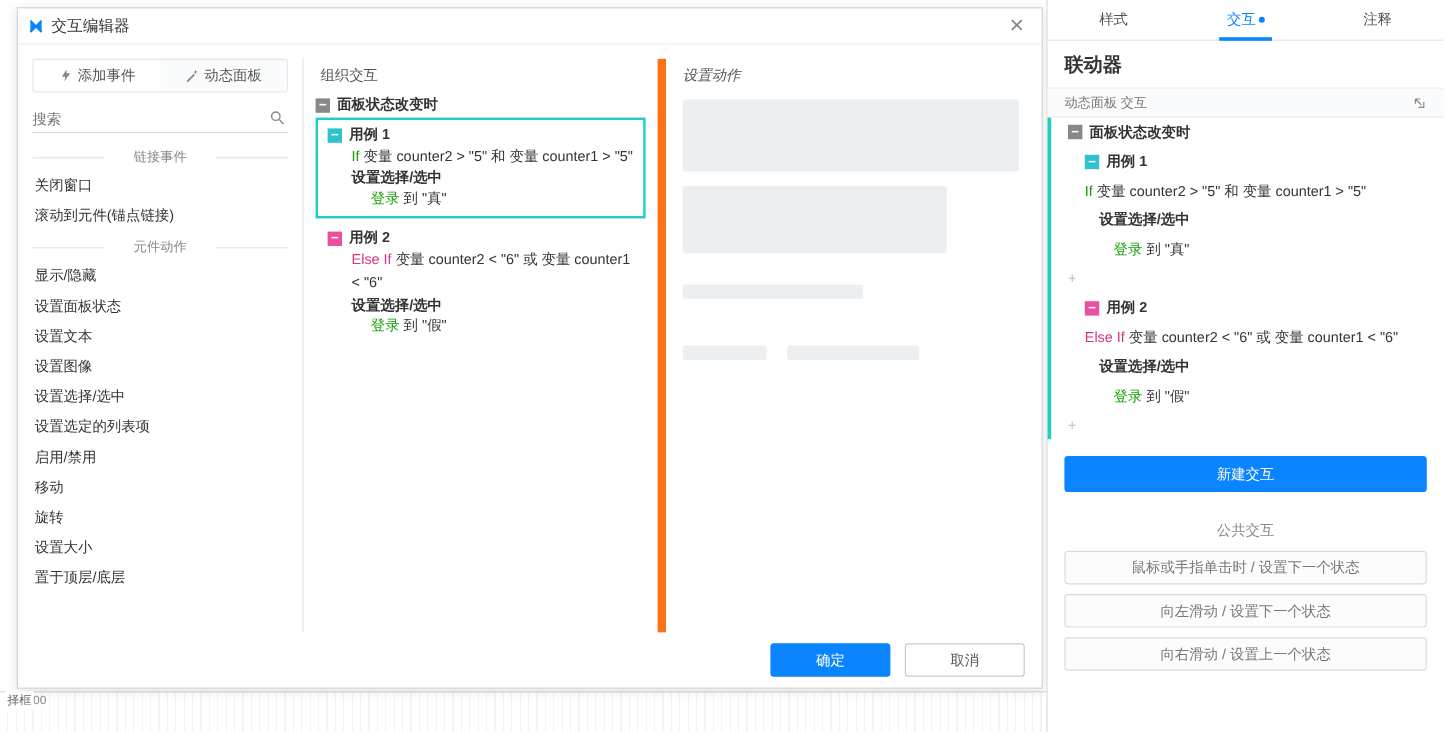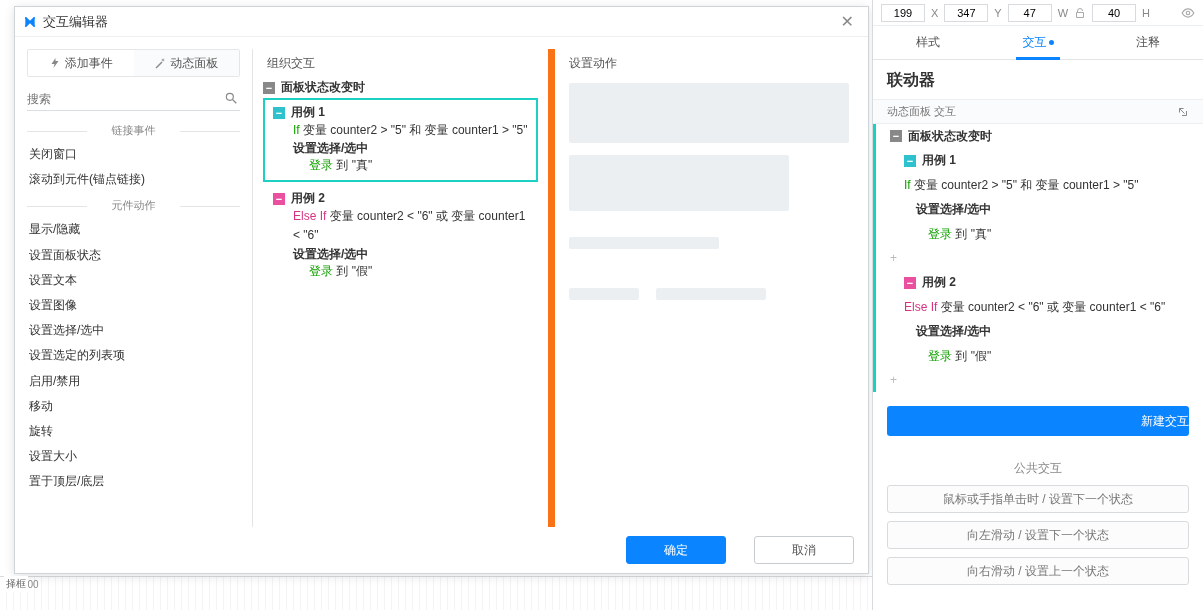--- a/index.html
+++ b/index.html
@@ -41,28 +41,28 @@
   .case .case-title { font-weight:bold; color:#333; display:flex; align-items:center; gap:6px; font-size:12px; }
   .case.selected { border: 2px solid #1dd0c4; background:#fff; }
   .cond { margin-left: 20px; color:#333; font-size:12px; line-height:1.6; }
   .cond .kw { color:#12a000; font-weight:normal; }
   .cond .kw-else { color:#d63384; }
   .step { margin-left: 20px; font-weight:bold; color:#333; font-size:12px; }
   .act { margin-left: 36px; color:#333; font-size:12px; }
   .act .green { color:#12a000; }
 
   
-  .col-right { flex: 1; display:flex; flex-direction:column; }
+  .col-right { flex: 1; display:flex; flex-direction:column;font-style:italic; }
   .placeholder-stack { padding: 6px 14px; }
   .ph { background:#eceff1; border-radius:2px; margin-bottom: 12px; }
   .ph.big { height: 60px; width: 280px; }
   .ph.mid { height: 56px; width: 220px; }
   .ph.small { display:inline-block; height: 12px; }
 
-  .dlg-footer { height: 46px; display:flex; align-items:center; justify-content:flex-end; gap:28px; padding: 0 14px; }
+  .dlg-footer { height: 46px; display:flex; align-items:center; justify-content:flex-end; gap:12px; padding: 0 14px; }
   .btn { min-width: 100px; height: 28px; border-radius: 3px; font-size: 12px; cursor: pointer; }
   .btn.primary { background:#0a84ff; color:#fff; border:1px solid #0a84ff; }
   .btn.secondary { background:#fff; color:#555; border:1px solid #c7ccd0; }
 
   
   .inspector { position:absolute; left: 872px; top: 0; width: 331px; height: 610px; border-left: 1px solid #d8dbde; background:#fff; display:flex; flex-direction:column; }
   .props-row { height: 26px; display:flex; align-items:center; gap:6px; padding: 2px 8px; color:#666; font-size:11px; border-bottom:1px solid #eceff1; }
   .props-row input { width: 44px; height: 18px; border:1px solid #d8dbde; font-size:11px; text-align:center; }
   .props-row .lab { color:#888; }
   .lock { width:12px; height:12px; display:inline-block; }
@@ -79,21 +79,21 @@
   .popicon { width:12px; height:12px; color:#888; }
 
   .side-tree { border-left: 3px solid #1dd0c4; margin: 0 0 6px 0; }
   .side-tree .row { display:block; padding: 2px 14px; font-size:12px; line-height:1.7; }
   .side-tree .tline { display:flex; align-items:center; gap:6px; font-weight:bold; }
   .side-tree .indent1 { padding-left: 28px; }
   .side-tree .indent2 { padding-left: 40px; font-weight:bold; }
   .side-tree .indent3 { padding-left: 52px; }
   .plusadd { color:#bbb; font-size:14px; padding-left:52px; line-height:1; }
 
-  .new-inter { margin: 8px 14px 14px; height: 30px; background:#0a84ff; color:#fff; border:none; border-radius:3px; font-size:12px; cursor:pointer;text-align:right; }
+  .new-inter { margin: 8px 14px 14px; height: 30px; background:#0a84ff; color:#fff; border:none; border-radius:3px; font-size:12px; cursor:pointer; }
 
   .pub-title { text-align:center; color:#888; font-size:12px; margin: 10px 0 8px; }
   .preset-list { padding: 0 14px; display:flex; flex-direction:column; gap:8px; }
   .preset { height: 28px; border:1px solid #d8dbde; border-radius:3px; background:#fcfcfd; color:#777; font-size:12px; display:flex; align-items:center; justify-content:center; }
 
   
   .ruler { position:absolute; left:0; top:576px; right:332px; height:34px; border-top:1px solid #d8dbde; background:repeating-linear-gradient(90deg,#fff,#fff 6px,#f4f4f4 6px,#f4f4f4 7px); font-size:10px; color:#888; padding-left:38px; }
   .ruler span { position:absolute; top:2px; }
   .ruler-left-label { position:absolute; left:4px; top:576px; font-size:10px; color:#666; background:#fff; padding:1px 2px; z-index:2;}
 </style>
@@ -211,37 +211,20 @@
       </div>
     </div>
   </div>
   <div class="dlg-footer">
     <button class="btn primary">确定</button>
     <button class="btn secondary">取消</button>
   </div>
 </div>
 
 <div class="inspector">
-  <div class="props-row">
-    <input value="199" style="">
-    <span class="lab">X</span>
-    <input value="347" style="">
-    <span class="lab">Y</span>
-    <input value="47" style="">
-    <span class="lab">W</span>
-    <svg class="lock" viewBox="0 0 24 24">
-        <path fill="none" stroke="#aaa" stroke-width="2" d="M7 11 V8 a5 5 0 0 1 10 0 M5 11 h14 v10 H5 Z"></path>
-      </svg>
-    <input value="40" style="">
-    <span class="lab">H</span>
-    <svg class="eye" viewBox="0 0 24 24">
-        <path fill="none" stroke="#aaa" stroke-width="2" d="M2 12 s4-7 10-7 10 7 10 7-4 7-10 7S2 12 2 12Z"></path>
-        <circle cx="12" cy="12" r="3" fill="none" stroke="#aaa" stroke-width="2"></circle>
-      </svg>
-  </div>
 
   <div class="insp-tabs">
     <div class="insp-tab">样式</div>
     <div class="insp-tab active">
       <span>交互</span><span class="dot"></span>
     </div>
     <div class="insp-tab">注释</div>
   </div>
 
   <div class="insp-title">联动器</div>

